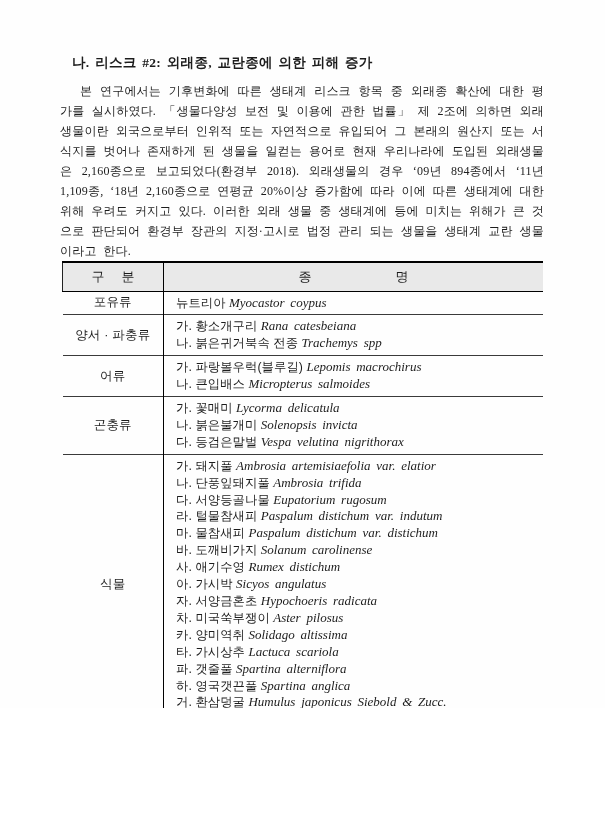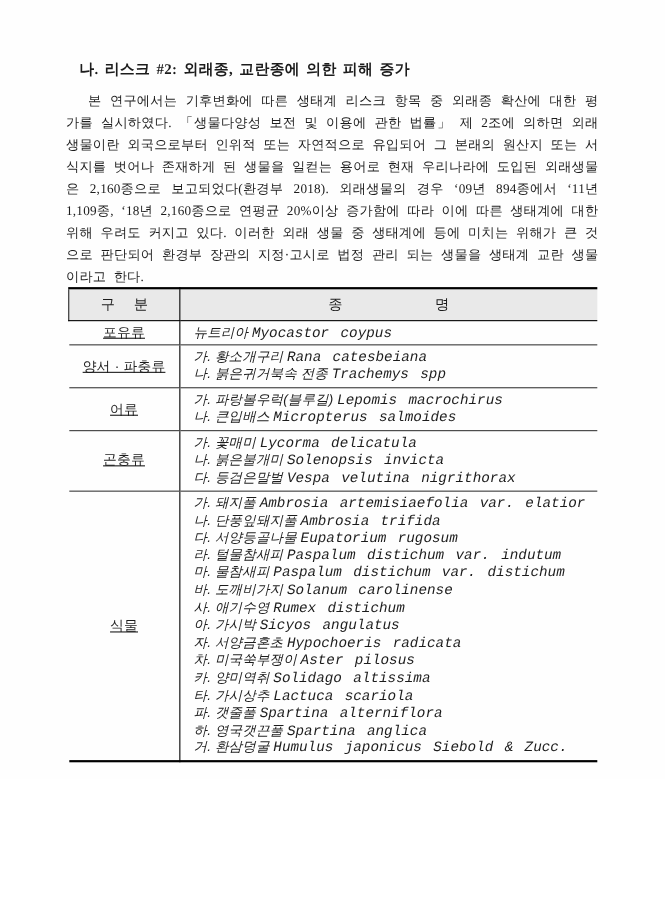--- a/index.html
+++ b/index.html
@@ -49,27 +49,26 @@
   .hgap-narrow { gap:17px; }
   .hgap-wide { gap:84px; }
 
   tbody tr { border-top:1.4px solid #3a3a3a; }
   tbody tr:first-child { border-top:none; }
   td.cat {
     width:101px; border-right:1.2px solid #000;
     text-align:center; vertical-align:middle;
     font-size:12.5px; letter-spacing:0.2px;
     padding:2px 2px;
-    text-decoration:underline;
   }
   td.species-cell { padding:3px 10px 3px 12px; vertical-align:middle; }
   .sp { line-height:15.9px; font-size:12.3px; white-space:nowrap; }
-  .sp .kr { letter-spacing:0.1px;font-style:italic; }
+  .sp .kr { letter-spacing:0.1px; }
   .sp .lat {
-    font-family:Liberation Mono, monospace;
+    font-family:Liberation Serif, serif;
     font-style:italic; font-size:13px; word-spacing:2.5px;
   }
 
   .page-number {
     position:absolute; left:0; top:782px; width:100%;
     text-align:center;
     font-family:"Liberation Sans","DejaVu Sans",sans-serif;
     font-size:12.5px; letter-spacing:1px; color:#6d28d9;margin-top:18px;
   }
 </style>

